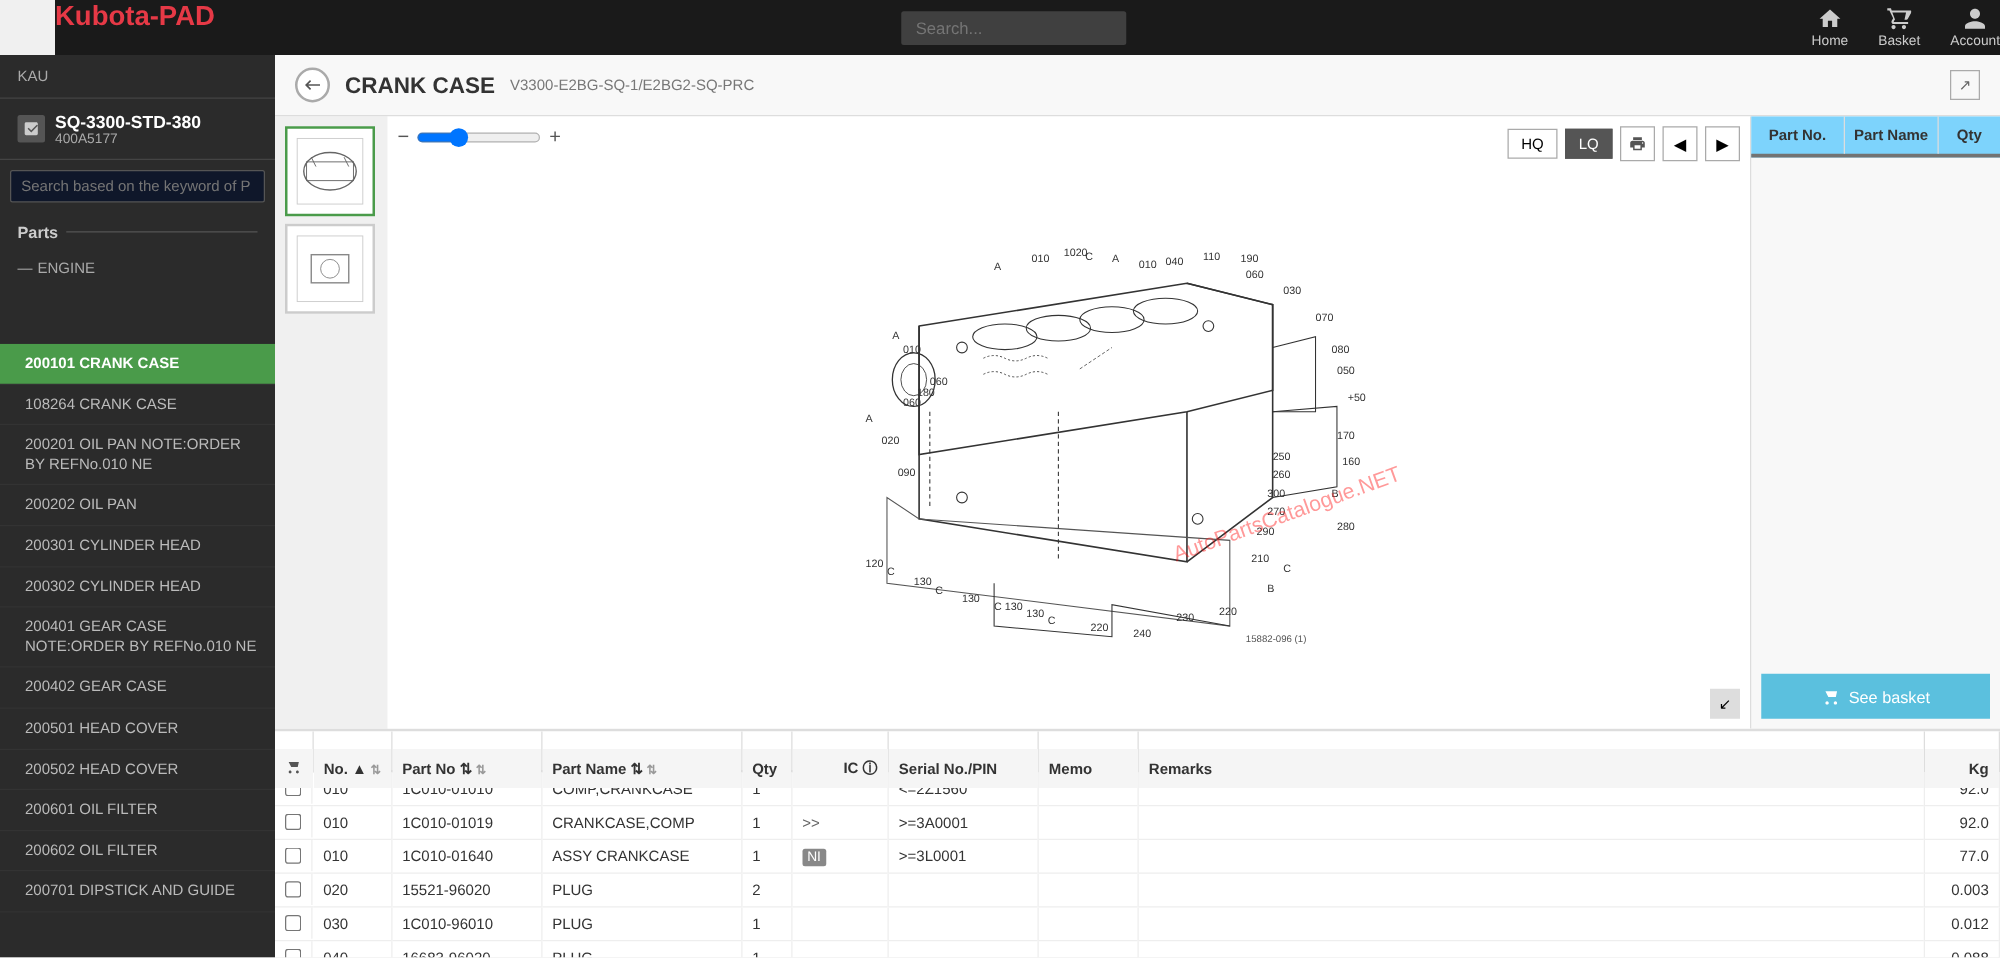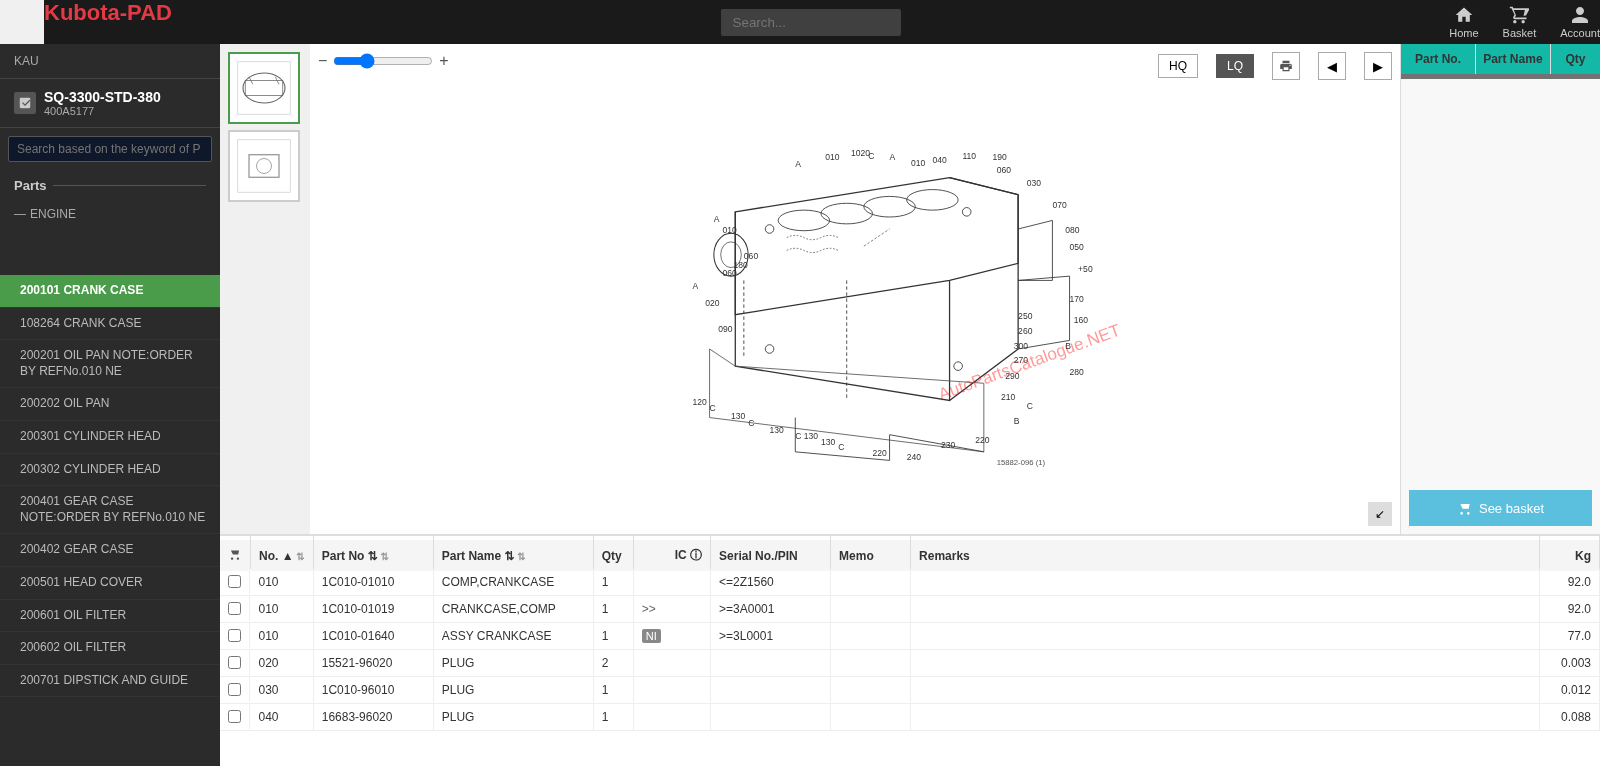--- a/index.html
+++ b/index.html
@@ -68,32 +68,32 @@
     #thumbnails { width: 90px; padding: 8px; display: flex; flex-direction: column; gap: 6px; background: #f0f0f0; }
     #thumbnails .thumb { width: 72px; height: 72px; border: 2px solid #ccc; background: white; cursor: pointer; overflow: hidden; display: flex; align-items: center; justify-content: center; }
     #thumbnails .thumb.active { border-color: #4a9b4a; }
     #thumbnails .thumb svg { width: 60px; height: 60px; }
 
     
     #diagram-container { flex: 1; background: white; position: relative; overflow: hidden; }
     #diagram-toolbar { position: absolute; top: 8px; left: 8px; display: flex; align-items: center; gap: 6px; z-index: 10; }
     #diagram-toolbar .zoom-btn { background: none; border: none; cursor: pointer; font-size: 16px; color: #555; }
     #diagram-toolbar .zoom-slider { width: 100px; }
-    #diagram-top-right { position: absolute; top: 8px; right: 8px; display: flex; align-items: center; gap: 18px; z-index: 10; }
+    #diagram-top-right { position: absolute; top: 8px; right: 8px; display: flex; align-items: center; gap: 6px; z-index: 10; }
     .quality-btn { padding: 4px 10px; border: 1px solid #aaa; background: white; cursor: pointer; font-size: 12px; }
     .quality-btn.active { background: #555; color: white; border-color: #555; }
     .nav-arrow { width: 28px; height: 28px; border: 1px solid #aaa; background: white; display: flex; align-items: center; justify-content: center; cursor: pointer; }
     .print-btn { width: 28px; height: 28px; border: 1px solid #aaa; background: white; display: flex; align-items: center; justify-content: center; cursor: pointer; }
     #diagram-image { width: 100%; height: 100%; display: flex; align-items: center; justify-content: center; }
     #diagram-image svg { max-width: 780px; max-height: 360px; }
     #diagram-corner { position: absolute; bottom: 8px; right: 8px; width: 24px; height: 24px; background: #ddd; display: flex; align-items: center; justify-content: center; cursor: pointer; font-size: 12px; }
 
     
     #right-panel { width: 200px; background: #f8f8f8; border-left: 1px solid #ddd; display: flex; flex-direction: column; }
-    #right-panel .rp-header { display: flex; background: #14b8a6; border-bottom: 5px solid #737373; align-items: flex-end; }
+    #right-panel .rp-header { display: flex; background: #7dd3fc; border-bottom: 3px solid #737373; align-items: flex-end; }
     #right-panel .rp-col { flex: 1; padding: 8px 6px; font-size: 12px; font-weight: bold; color: #333; border-right: 1px solid #ddd; text-align: center; }
     #right-panel .rp-col:last-child { border-right: none; flex: 0.6; }
     #right-panel .rp-body { flex: 1; overflow-y: auto; }
     #right-panel .see-basket-btn {
       margin: 8px;
       background: #5bc0de;
       color: white;
       border: none;
       padding: 10px;
       cursor: pointer;
@@ -101,21 +101,21 @@
       display: flex;
       align-items: center;
       justify-content: center;
       gap: 6px;
     }
 
     
     #bottom-area { height: 280px; background: white; border-top: 2px solid #ddd; display: flex; flex-direction: column; }
     #table-container { flex: 1; overflow-y: auto; overflow-x: hidden; }
     table { width: 100%; border-collapse: collapse; font-size: 12px; }
-    table thead th { background: #f5f5f5; padding: 7px 8px; border-bottom: 2px solid #ddd; border-right: 1px solid #ddd; font-weight: bold; color: #333; text-align: left; white-space: nowrap; position: sticky; top: 4px; }
+    table thead th { background: #f5f5f5; padding: 7px 8px; border-bottom: 2px solid #ddd; border-right: 1px solid #ddd; font-weight: bold; color: #333; text-align: left; white-space: nowrap; position: sticky; top: 14px; }
     table tbody tr { border-bottom: 1px solid #eee; }
     table tbody td { padding: 6px 8px; border-right: 1px solid #eee; color: #333; }
     table tbody td:first-child { width: 30px; }
     .checkbox-cell { display: flex; align-items: center; justify-content: center; }
     .ni-badge { background: #888; color: white; padding: 1px 4px; font-size: 11px; border-radius: 2px; }
     .forward-arrows { color: #666; font-size: 12px; }
     .cart-icon-th { width: 30px; }
     th.sortable { cursor: pointer; }
     th.sortable::after { content: ' ⇅'; font-size: 10px; color: #999; }
     .col-no { width: 50px; }
@@ -197,28 +197,39 @@
         <div class="nav-item">108264 CRANK CASE</div>
         <div class="nav-item">200201 OIL PAN
 NOTE:ORDER BY REFNo.010 NE</div>
         <div class="nav-item">200202 OIL PAN</div>
         <div class="nav-item">200301 CYLINDER HEAD</div>
         <div class="nav-item">200302 CYLINDER HEAD</div>
         <div class="nav-item">200401 GEAR CASE
 NOTE:ORDER BY REFNo.010 NE</div>
         <div class="nav-item">200402 GEAR CASE</div>
         <div class="nav-item">200501 HEAD COVER</div>
+        <div class="nav-item">200502 HEAD COVER</div>
         <div class="nav-item">200601 OIL FILTER</div>
         <div class="nav-item">200602 OIL FILTER</div>
         <div class="nav-item">200701 DIPSTICK AND GUIDE</div>
       </div>
   </div>
 
   <div id="content">
 
+    <div id="page-header">
+      <div class="back-btn">
+        <svg width="16" height="16" viewBox="0 0 24 24" fill="#555">
+            <path d="M21 11H6.83l3.58-3.59L9 6l-6 6 6 6 1.41-1.41L6.83 13H21z"></path>
+          </svg>
+      </div>
+      <div class="page-title">CRANK CASE</div>
+      <div class="page-subtitle">V3300-E2BG-SQ-1/E2BG2-SQ-PRC</div>
+      <div class="expand-btn" style="margin-left:auto;">↗</div>
+    </div>
 
     <div id="viewer-area" style="height: 490px; min-height: 490px; max-height: 490px;">
 
       <div id="thumbnails">
         <div class="thumb active">
           <svg viewBox="0 0 80 80">
             <rect x="5" y="5" width="70" height="70" fill="white" stroke="#ccc"></rect>
             <ellipse cx="40" cy="40" rx="28" ry="20" fill="none" stroke="#666" stroke-width="1.5"></ellipse>
             <rect x="15" y="30" width="50" height="20" fill="none" stroke="#666" stroke-width="1"></rect>
             <line x1="20" y1="25" x2="25" y2="35" stroke="#666" stroke-width="1"></line>

